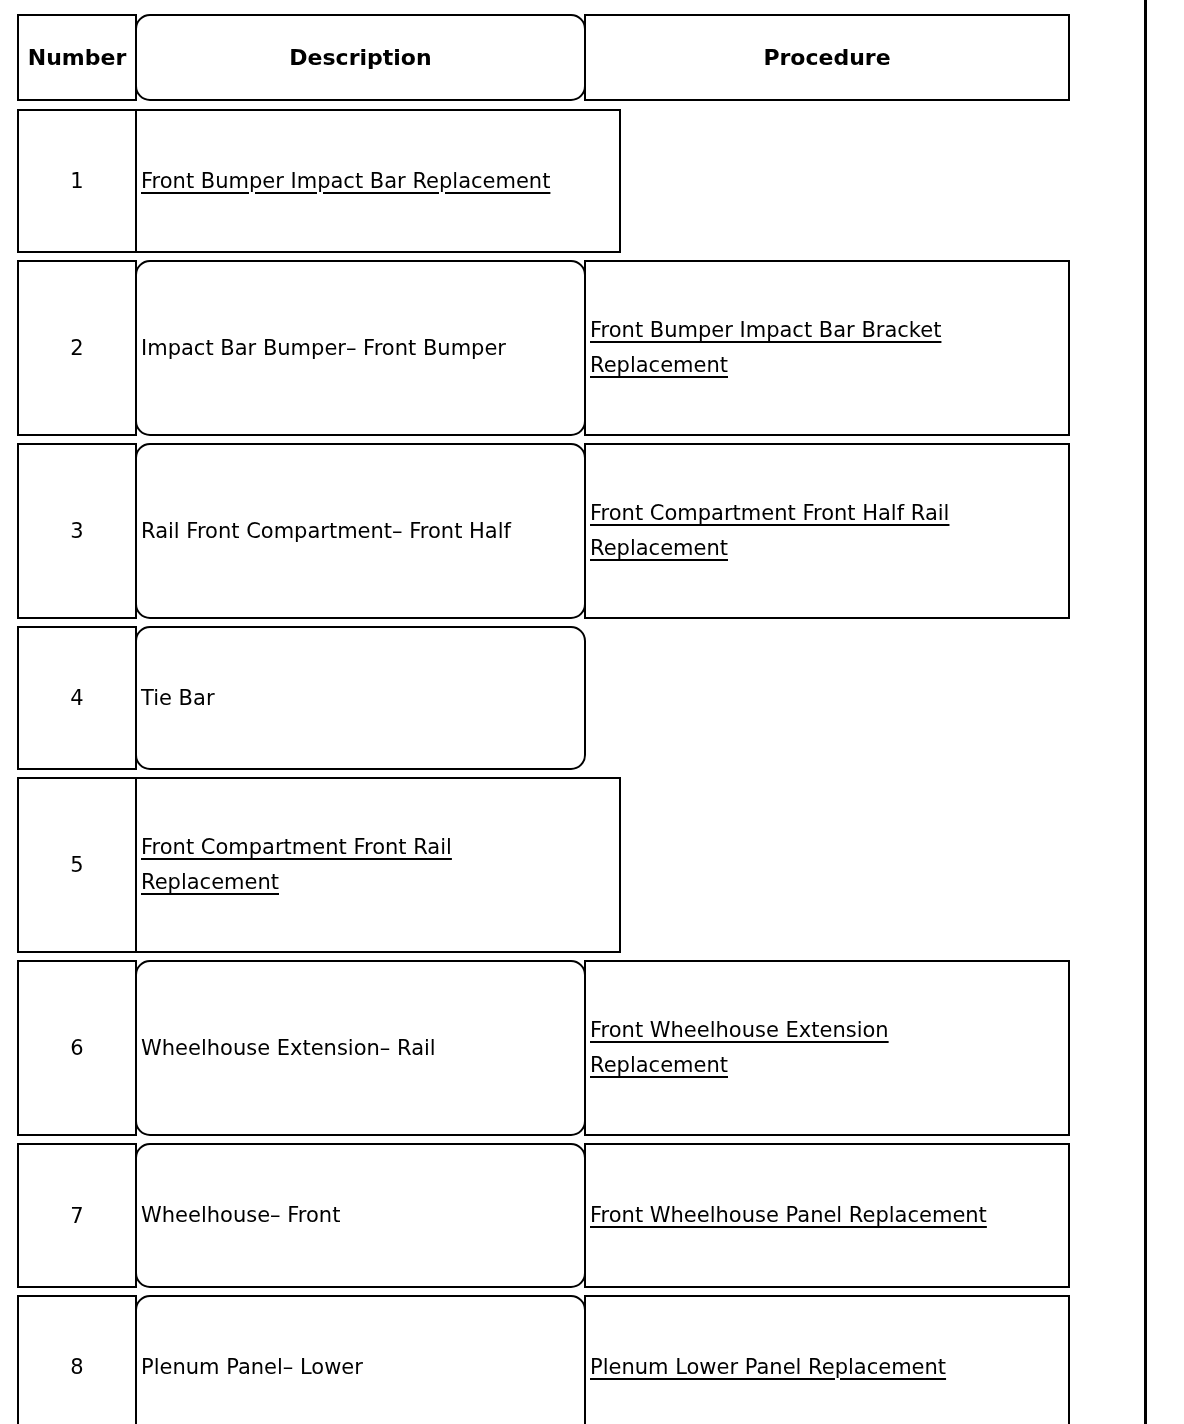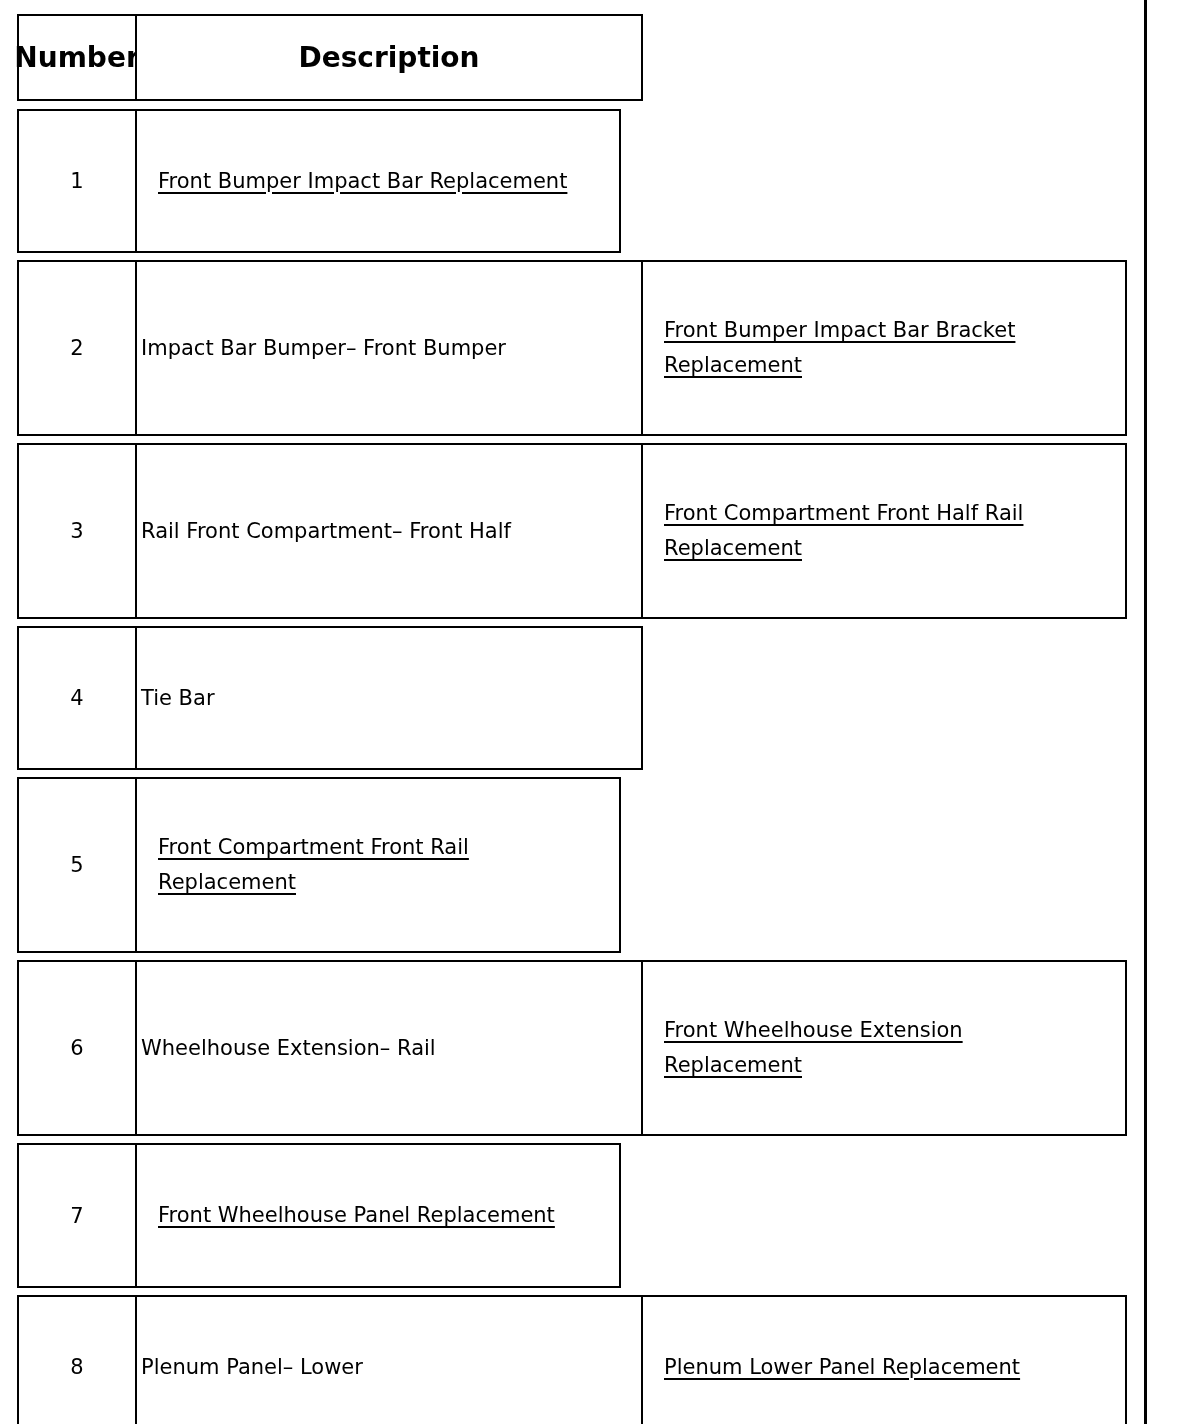--- a/index.html
+++ b/index.html
@@ -36,28 +36,28 @@
     border: 2px solid #000000;
     box-sizing: border-box;
     background: #ffffff;
     display: flex;
     align-items: center;
   }
   .cell + .cell {
     margin-left: -2px; 
   }
   .col-num  { width: 120px; justify-content: center; }
-  .col-desc { width: 508px; padding-left: 4px; }
-  .col-proc { width: 486px; padding-left: 21px; padding-right: 40px; }
+  .col-desc { width: 451px; padding-left: 4px; border-radius: 15px; }
+  .col-proc { width: 486px; padding-left: 4px; padding-right: 40px; }
   .header-row { height: 87px; margin-bottom: 8px; }
   .header-row .cell {
     justify-content: center;
     padding: 0;
     font-weight: bold;
-    font-size: 28px;
+    font-size: 22px;
   }
   .body-rows .row { font-size: 21px; line-height: 35px; }
   .body-rows .row:nth-child(1) { height: 144px; }
   .body-rows .row:nth-child(2) { height: 176px; }
   .body-rows .row:nth-child(3) { height: 176px; }
   .body-rows .row:nth-child(4) { height: 144px; }
   .body-rows .row:nth-child(5) { height: 176px; }
   .body-rows .row:nth-child(6) { height: 176px; }
   .body-rows .row:nth-child(7) { height: 145px; }
   .body-rows .row:nth-child(8) { height: 144px; } 
@@ -72,20 +72,21 @@
 </style>
 </head>
 <body>
 
 <div class="right-rule"></div>
 
 <div class="proc-table">
   <div class="row header-row">
     <div class="cell col-num">Number</div>
     <div class="cell col-desc">Description</div>
+    <div class="cell col-proc">Procedure</div>
   </div>
   <div class="body-rows" id="table-body">
   <div class="row">
     <div class="cell col-num">
       <span class="num-text">1</span>
     </div>
     <div class="cell col-proc">
       <a class="proc-link">Front Bumper Impact Bar Replacement</a>
     </div>
   </div>
@@ -141,20 +142,23 @@
     </div>
     <div class="cell col-proc">
       <a class="proc-link">Front Wheelhouse Extension Replacement</a>
     </div>
   </div>
 
   <div class="row">
     <div class="cell col-num">
       <span class="num-text">7</span>
     </div>
+    <div class="cell col-desc">
+      <span>Wheelhouse– Front</span>
+    </div>
     <div class="cell col-proc">
       <a class="proc-link">Front Wheelhouse Panel Replacement</a>
     </div>
   </div>
 
   <div class="row">
     <div class="cell col-num">
       <span class="num-text">8</span>
     </div>
     <div class="cell col-desc">

